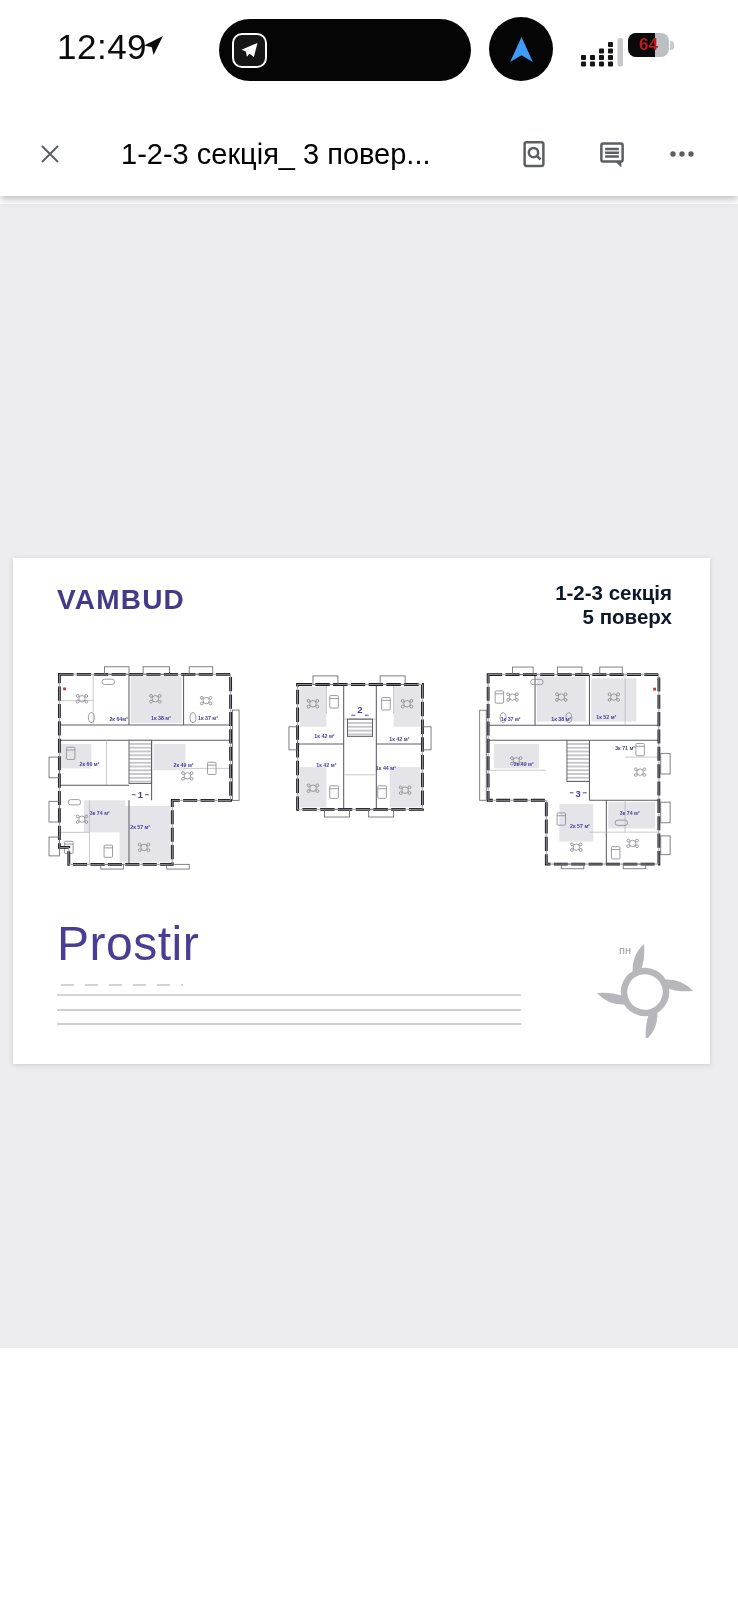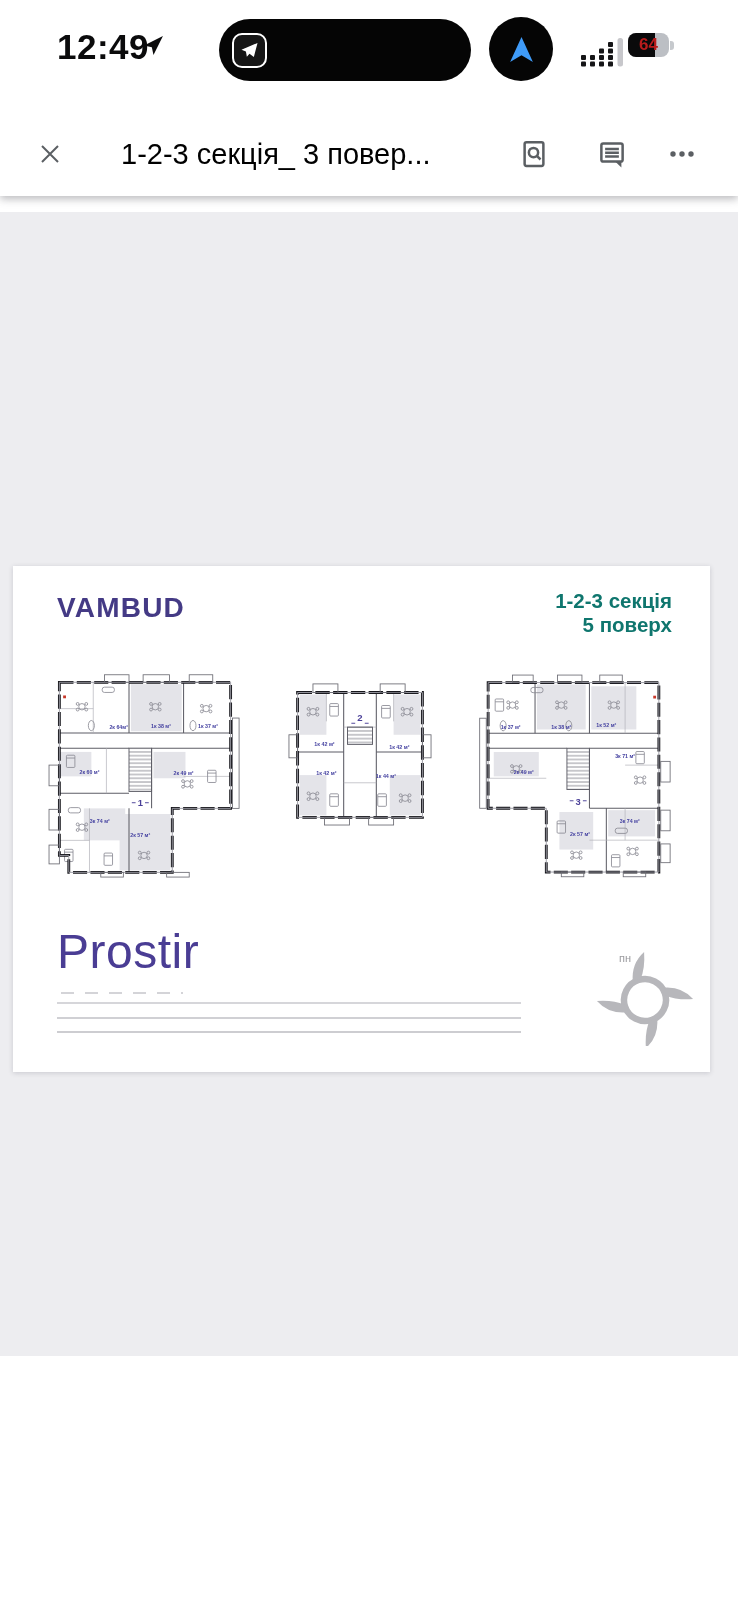--- a/index.html
+++ b/index.html
@@ -1,45 +1,45 @@
 <!DOCTYPE html>
 <html><head>
 <meta charset="utf-8">
 <style>
   html,body{margin:0;padding:0;}
   body{background:#ededf0;font-family:"Liberation Sans",sans-serif;}
   .screen{position:relative;width:738px;height:1600px;background:#fff;overflow:hidden;}
 
   
   .status-bar{position:absolute;left:0;top:0;width:738px;height:112px;background:#fff;z-index:5;}
-  .time{position:absolute;left:57px;top:27px;font-size:35px;font-weight:700;color:#0b0b0c;letter-spacing:.5px;}
+  .time{position:absolute;left:57px;top:27px;font-size:35px;font-weight:400;color:#0b0b0c;letter-spacing:.5px;}
   .loc-arrow{position:absolute;left:143px;top:35px;}
   .island{position:absolute;left:219px;top:19px;width:252px;height:62px;background:#050505;border-radius:31px;}
   .tg-chip{position:absolute;left:13px;top:14px;width:31px;height:31px;border:2.5px solid #fff;border-radius:10px;background:#161616;display:flex;align-items:center;justify-content:center;}
   .nav-bubble{position:absolute;left:489px;top:17px;width:64px;height:64px;background:#050505;border-radius:50%;display:flex;align-items:center;justify-content:center;}
   .signal{position:absolute;left:581px;top:26px;}
   .battery{position:absolute;left:628px;top:33px;width:41px;height:24px;border-radius:8px;background:#bcbfc4;overflow:hidden;}
   .battery .fill{position:absolute;left:0;top:0;width:27px;height:24px;background:#0a0a0b;}
   .battery .pct{position:absolute;left:0;top:0;width:41px;height:24px;text-align:center;line-height:24px;font-size:17px;font-weight:700;color:#b91c1c;}
   .battery-nub{position:absolute;left:670px;top:41px;width:4px;height:9px;background:#c6c9cd;border-radius:0 3px 3px 0;}
 
   
   .toolbar{position:absolute;left:0;top:112px;width:738px;height:84px;background:#fff;z-index:4;box-shadow:0 3px 8px rgba(60,60,70,.35);}
   .tb-btn{position:absolute;top:0;width:56px;height:84px;background:none;border:0;padding:0;display:flex;align-items:center;justify-content:center;cursor:pointer;}
   .tb-close{left:22px;}
   .tb-find{left:506px;}
   .tb-comment{left:584px;}
   .tb-more{left:654px;}
   .tb-title{position:absolute;left:121px;top:0;height:84px;line-height:84px;font-size:29px;color:#000000;white-space:nowrap;overflow:hidden;max-width:380px;}
 
   
-  .canvas{position:absolute;left:0;top:212px;width:738px;height:1144px;background:#ededf0;}
+  .canvas{position:absolute;left:0;top:204px;width:738px;height:1144px;background:#ededf0;}
   .pdf-page{position:absolute;left:13px;top:354px;width:697px;height:506px;background:#fff;box-shadow:0 1px 5px rgba(40,40,60,.18);}
   .brand{position:absolute;left:44px;top:26px;font-size:28px;font-weight:700;letter-spacing:1.2px;color:#443a85;}
-  .heading{position:absolute;right:38px;top:23px;text-align:right;font-size:20.5px;line-height:24px;font-weight:700;color:#0f766e;}
+  .heading{position:absolute;right:38px;top:23px;text-align:right;font-size:20.5px;line-height:24px;font-weight:700;color:#0f172a;}
   .plan{position:absolute;}
   .plan1{left:32px;top:105px;width:200px;height:207px;}
   .plan2{left:275px;top:113px;width:144px;height:149px;}
   .plan3{left:462px;top:105px;width:197px;height:207px;}
   .prostir{position:absolute;left:44px;top:358px;font-size:48px;font-weight:500;color:#4a3d94;letter-spacing:.5px;text-align:center;}
   .microtext{position:absolute;left:48px;top:426px;width:122px;height:2px;
     background:repeating-linear-gradient(90deg,#d4d4d8 0 13px,transparent 13px 24px);}
   .rule{position:absolute;left:44px;width:464px;background:#d6d6da;}
   .rule1{top:436px;height:1.5px;}
   .rule2{top:451px;height:2px;background:#d0d0d4;}

